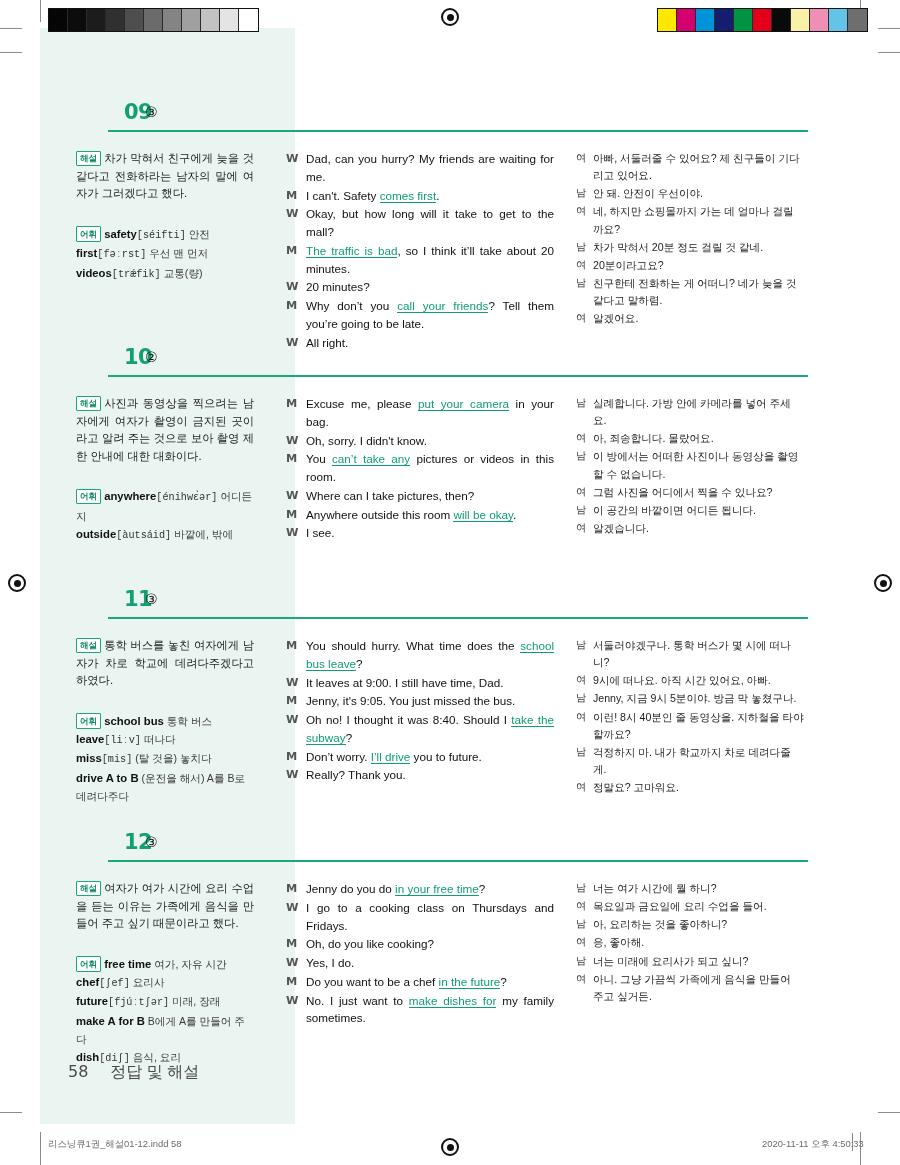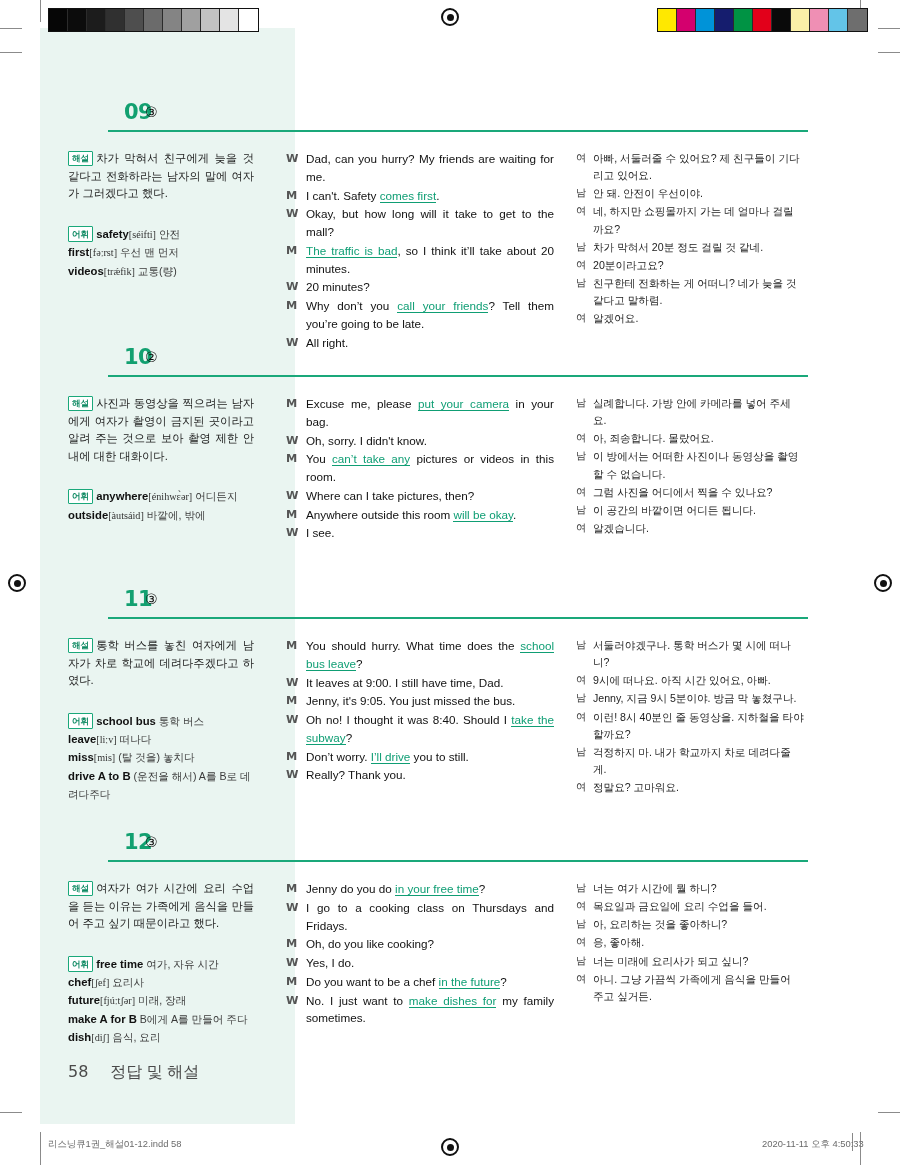--- a/index.html
+++ b/index.html
@@ -51,33 +51,33 @@
   }
   .q-rule {
     position:absolute; left:68px; top:30px; width:700px; height:2px;
     background:#1aa87a;
   }
 
   .q-body { position:relative; display:flex; }
 
   
   .col-left {
-    width:228px; padding-left:28px; padding-right:14px; padding-top:12px;
+    width:228px; padding-left:36px; padding-right:14px; padding-top:12px;
     font-size:11.3px; line-height:1.55; color:#1c1c1c;
   }
   .tagbox {
     display:inline-block; border:1px solid #1aa87a; color:#0f8a63;
     font-size:8.6px; line-height:1; padding:2.5px 3px 2.5px 3px;
     border-radius:1px; vertical-align:1px; margin-right:3px;
     background:#ffffff; font-weight:bold;
   }
   .해설-para { text-align:justify; }
   .vocab { margin-top:22px; font-size:11.3px; line-height:1.62; }
   .vocab .w { font-weight:bold; color:#111; }
-  .vocab .ipa { font-family:Liberation Serif, serif; font-size:10.2px; color:#333; }
+  .vocab .ipa { font-family:Liberation Mono, monospace; font-size:10.2px; color:#333; }
   .vocab .kr { color:#3a3a3a; font-size:10.6px;margin-top:35px; }
 
   
   .col-mid {
     width:296px; padding-top:12px; padding-left:18px; padding-right:10px;
     font-size:11.7px; line-height:1.52; color:#111;
   }
   .line { display:flex; margin-bottom:1px; }
   .spk {
     width:20px; flex:0 0 20px; font-weight:bold; color:#555;
@@ -354,21 +354,21 @@
             <div class="line">
               <div class="spk">M</div>
               <div class="utt"><span>Jenny, it's 9:05. You just missed the bus.</span></div>
             </div>
             <div class="line">
               <div class="spk">W</div>
               <div class="utt"><span>Oh no! I thought it was 8:40. Should I </span><span class="hl">take the subway</span><span>?</span></div>
             </div>
             <div class="line">
               <div class="spk">M</div>
-              <div class="utt"><span>Don’t worry. </span><span class="hl">I’ll drive</span><span> you to still.</span></div>
+              <div class="utt"><span>Don’t worry. </span><span class="hl">I’ll drive</span><span> you to future.</span></div>
             </div>
             <div class="line">
               <div class="spk">W</div>
               <div class="utt"><span>Really? Thank you.</span></div>
             </div>
           </div>
           <div class="col-kr">
             <div class="kline">
               <div class="kspk">남</div>
               <div class="ktxt">서둘러야겠구나. 통학 버스가 몇 시에 떠나니?</div>

